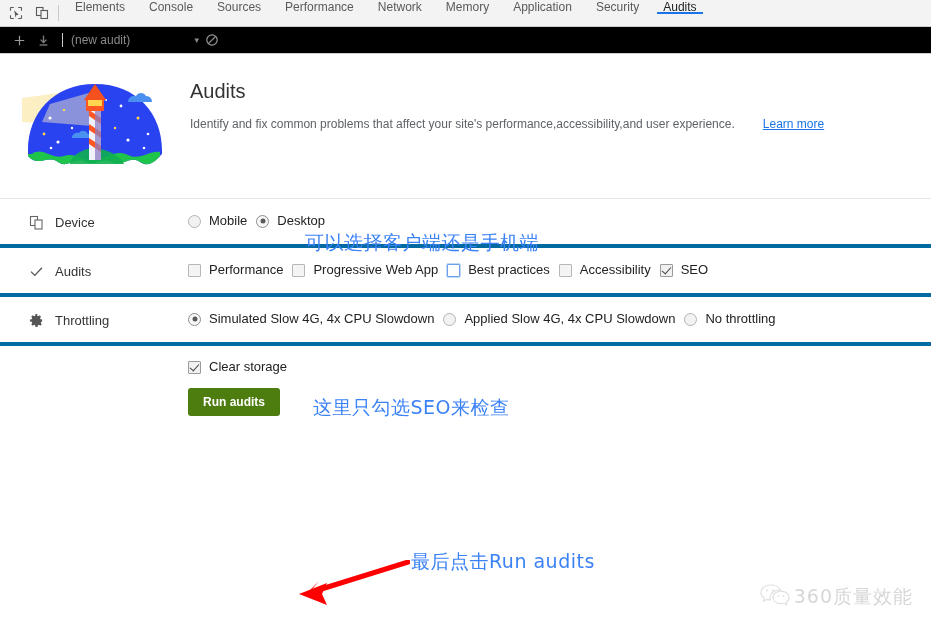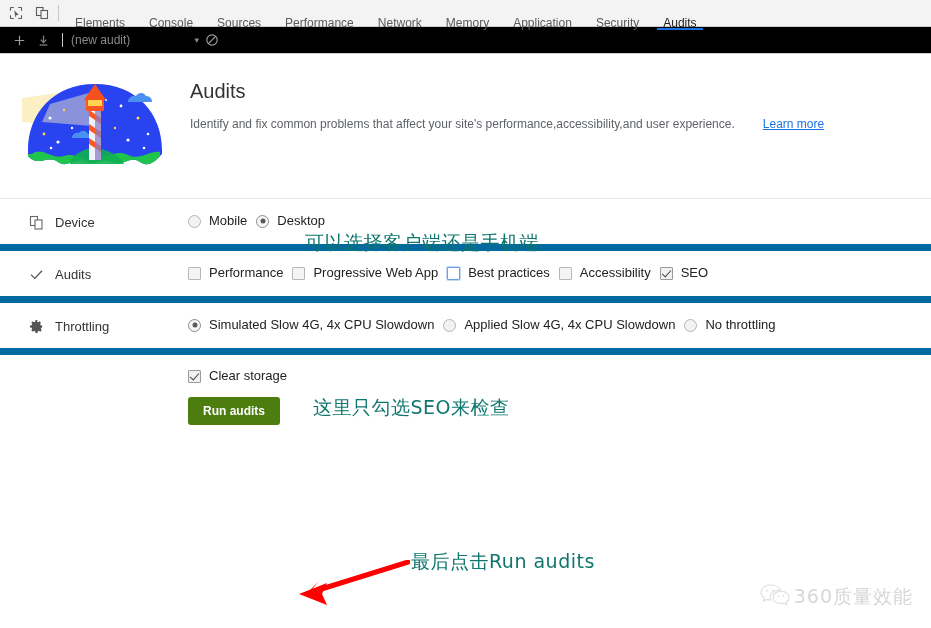--- a/index.html
+++ b/index.html
@@ -40,22 +40,21 @@
     justify-content: center;
     cursor: pointer;
   }
   .tb-sep {
     width: 1px;
     background: #c9c9c9;
     margin: 5px 4px 5px 2px;
   }
   .tabs {
     display: flex;
-    align-items: center;
-    margin-top: 20px;
+    align-items: flex-start;
   }
   .tab {
     padding: 0 12px;
     display: flex;
     align-items: center;
     font-size: 12px;
     color: #5a5a5a;
     cursor: pointer;
     position: relative;
     white-space: nowrap;
@@ -149,21 +148,21 @@
   }
   .hero-desc a {
     color: #1a73e8;
     text-decoration: underline;
     margin-left: 28px;
   }
 
   .section {
     display: flex;
     padding: 14px 0 14px 28px;
-    border-bottom: 7px solid #0369a1;
+    border-bottom: 4px solid #0369a1;
     align-items: flex-start;
     position: relative;
     text-align: center;
   }
   .section-head {
     width: 160px;
     flex: 0 0 160px;
     display: flex;
     align-items: center;
     gap: 11px;
@@ -275,21 +274,21 @@
     font-size: 12px;
     font-weight: bold;
     font-family: "Liberation Sans", sans-serif;
     cursor: pointer;
     align-self: flex-start;
   }
 
   
   .annot {
     position: absolute;
-    color: #0f766e;
+    color: #3b82f6;
     font-family: "DejaVu Sans", sans-serif;
     font-size: 19px;
     white-space: nowrap;
     letter-spacing: 0.5px;
   }
   #annot-device { left: 305px; top: 230px; }
   #annot-seo    { left: 313px; top: 395px; }
   #annot-run    { left: 411px; top: 549px; }
 
   .arrow-svg {

